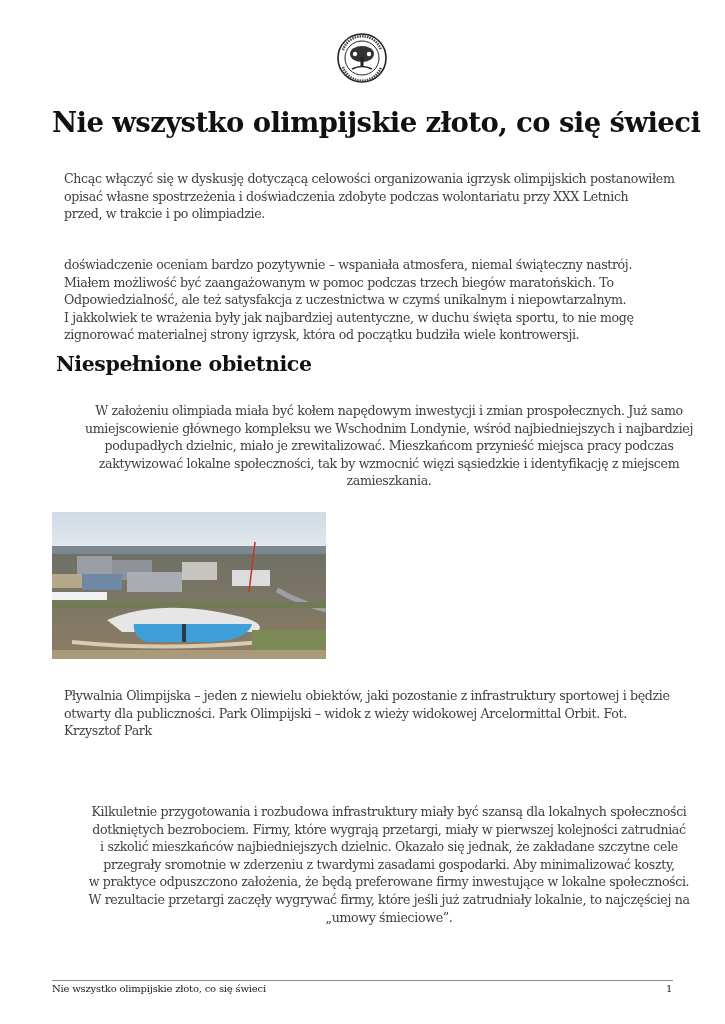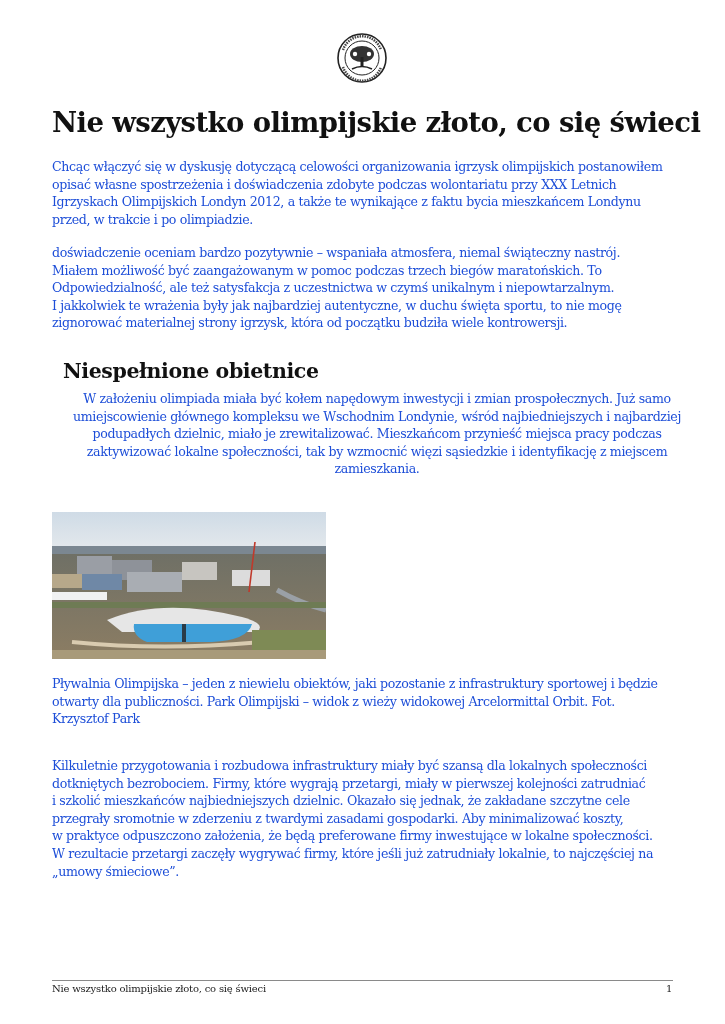--- a/index.html
+++ b/index.html
@@ -10,27 +10,27 @@
   .logo {
     position: absolute; left: 336px; top: 32px; width: 52px; height: 52px;
   }
   .title {
     position: absolute; left: 52px; top: 104px; width: 640px;
     font-family: "DejaVu Serif", serif; font-weight: bold;
     font-size: 27.5px; letter-spacing: -0.6px; color: #111; margin: 0;
     line-height: 36px; white-space: nowrap;
   }
   .para {
-    position: absolute; left: 52px; width: 650px; margin: 0;
+    position: absolute; left: 52px; width: 650px; margin: 12px;
     font-size: 12.6px; line-height: 17.6px; letter-spacing: -0.35px;
-    color: #1d4ed8;
+    color: #404040;
   }
   .para span { display: block; white-space: nowrap; }
   .h2 {
-    position: absolute; left: 52px; top: 346px; margin: 11px;
+    position: absolute; left: 52px; top: 346px; margin: 4px;
     font-weight: bold; font-size: 20.5px; letter-spacing: -0.4px; color: #111;
     line-height: 28px; white-space: nowrap;
   }
   .photo {
     position: absolute; left: 52px; top: 512px; width: 274px; height: 147px;
     overflow: hidden;
   }
   .footer-rule {
     position: absolute; left: 52px; top: 980px; width: 621px; height: 1px;
     background: #8a8a8a;
@@ -58,21 +58,20 @@
     <rect x="24.5" y="25" width="3" height="10" fill="#222"></rect>
     <path d="M16 37 Q26 32 36 37" fill="none" stroke="#222" stroke-width="1.6"></path>
   </svg>
 </div>
 
 <h1 class="title">Nie wszystko olimpijskie złoto, co się świeci</h1>
 
 <div class="para" style="top:158px;">
   <span>Chcąc włączyć się w dyskusję dotyczącą celowości organizowania igrzysk olimpijskich postanowiłem</span>
   <span>opisać własne spostrzeżenia i doświadczenia zdobyte podczas wolontariatu przy XXX Letnich</span>
-  <span>Igrzyskach Olimpijskich Londyn 2012, a także te wynikające z faktu bycia mieszkańcem Londynu</span>
   <span>przed, w trakcie i po olimpiadzie.</span>
 </div>
 
 <div class="para" style="top:244px;">
   <span>doświadczenie oceniam bardzo pozytywnie – wspaniała atmosfera, niemal świąteczny nastrój.</span>
   <span>Miałem możliwość być zaangażowanym w pomoc podczas trzech biegów maratońskich. To</span>
   <span>Odpowiedzialność, ale też satysfakcja z uczestnictwa w czymś unikalnym i niepowtarzalnym.</span>
   <span>I jakkolwiek te wrażenia były jak najbardziej autentyczne, w duchu święta sportu, to nie mogę</span>
   <span>zignorować materialnej strony igrzysk, która od początku budziła wiele kontrowersji.</span>
 </div>
@@ -121,21 +120,21 @@
     <rect x="0" y="138" width="274" height="9" fill="#a89a7a"></rect>
   </svg>
 </div>
 
 <div class="para" style="top:675px;">
   <span>Pływalnia Olimpijska – jeden z niewielu obiektów, jaki pozostanie z infrastruktury sportowej i będzie</span>
   <span>otwarty dla publiczności. Park Olimpijski – widok z wieży widokowej Arcelormittal Orbit. Fot.</span>
   <span>Krzysztof Park</span>
 </div>
 
-<div class="para" style="top:757px;">
+<div class="para" style="top:791px;text-align:center;">
   <span>Kilkuletnie przygotowania i rozbudowa infrastruktury miały być szansą dla lokalnych społeczności</span>
   <span>dotkniętych bezrobociem. Firmy, które wygrają przetargi, miały w pierwszej kolejności zatrudniać</span>
   <span>i szkolić mieszkańców najbiedniejszych dzielnic. Okazało się jednak, że zakładane szczytne cele</span>
   <span>przegrały sromotnie w zderzeniu z twardymi zasadami gospodarki. Aby minimalizować koszty,</span>
   <span>w praktyce odpuszczono założenia, że będą preferowane firmy inwestujące w lokalne społeczności.</span>
   <span>W rezultacie przetargi zaczęły wygrywać firmy, które jeśli już zatrudniały lokalnie, to najczęściej na</span>
   <span>„umowy śmieciowe”.</span>
 </div>
 
 <div class="footer-rule"></div>

